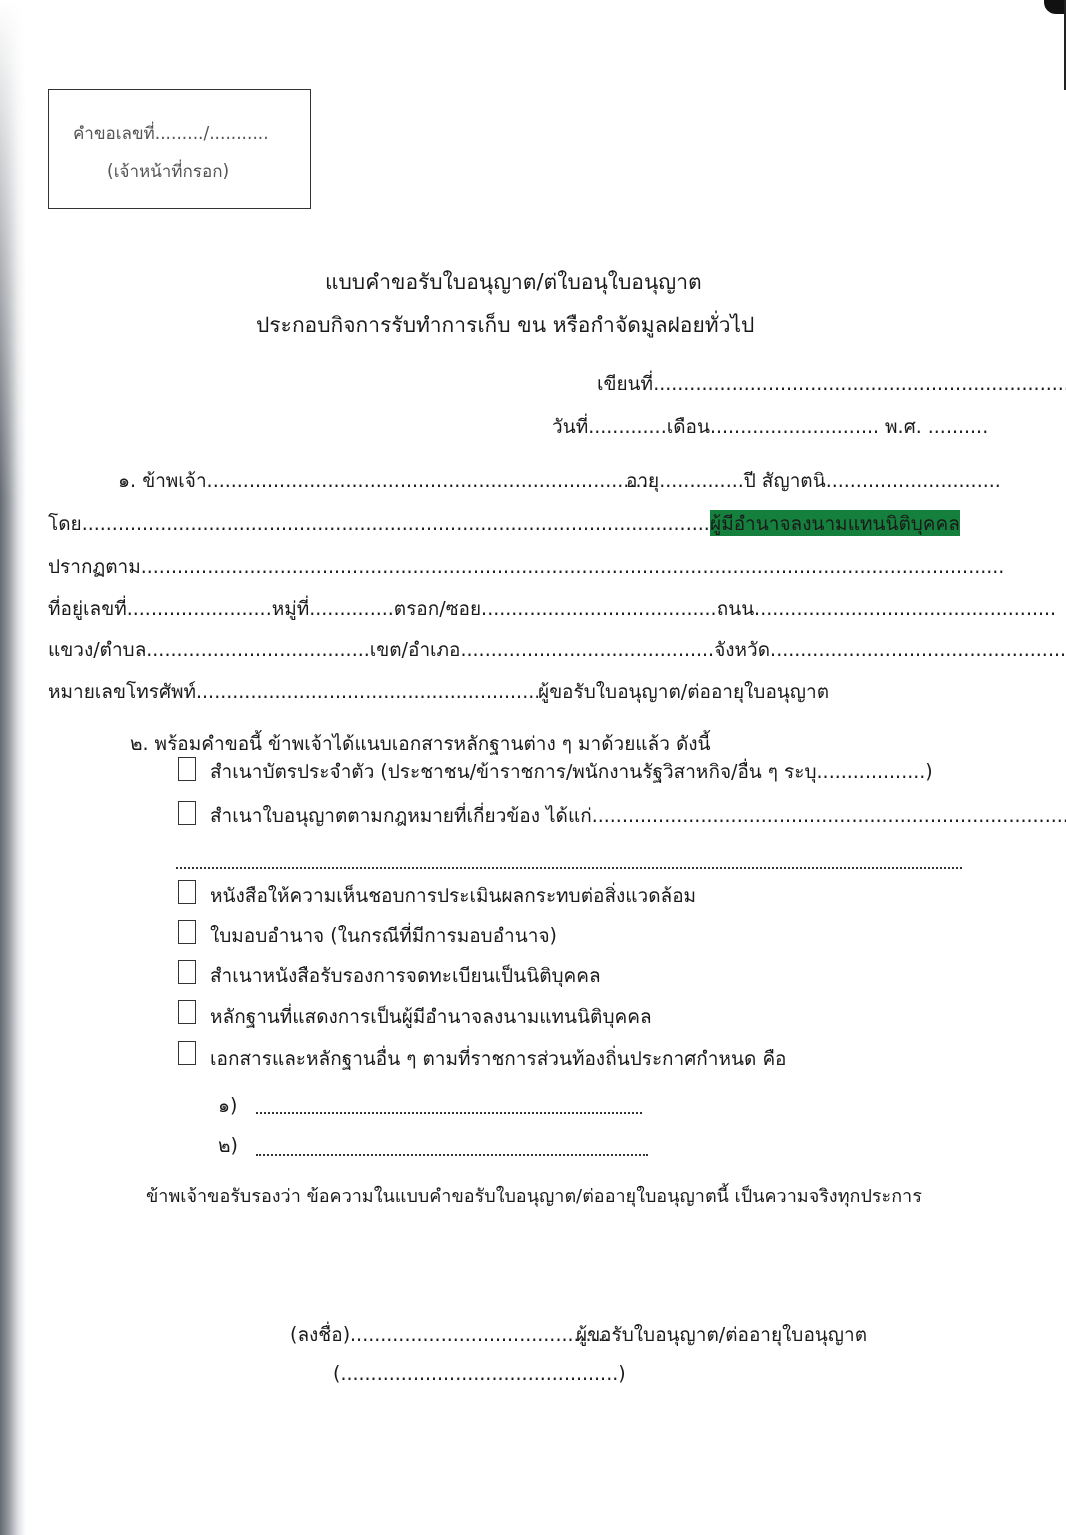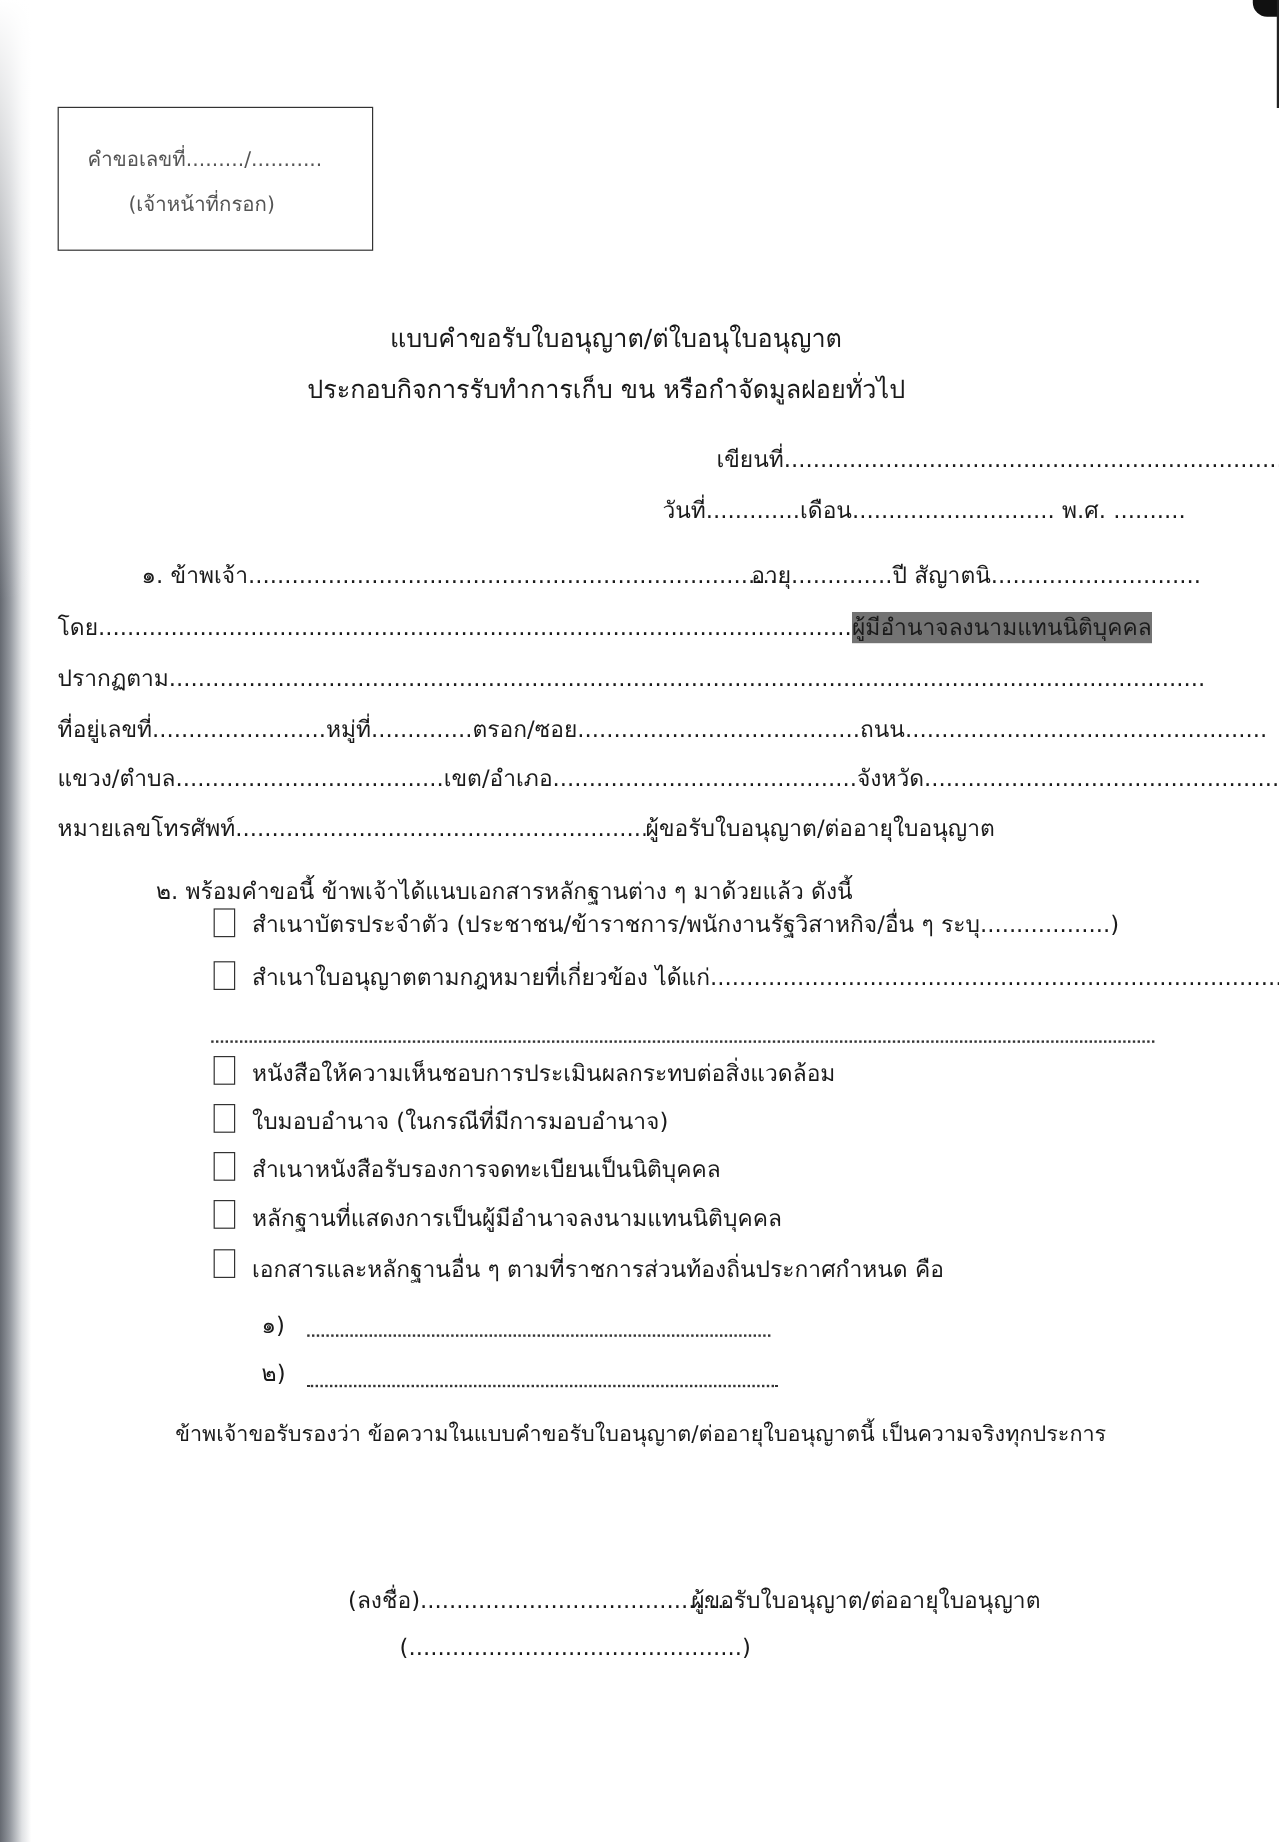--- a/index.html
+++ b/index.html
@@ -54,21 +54,21 @@
 
 <div class="t title" style="left:325px; top:269px;">แบบคำขอรับใบอนุญาต/ต่ใบอนุใบอนุญาต</div>
 <div class="t title" style="left:256px; top:312px;text-align:right;">ประกอบกิจการรับทำการเก็บ  ขน  หรือกำจัดมูลฝอยทั่วไป</div>
 
 <div class="t" style="left:597px; top:370px;">เขียนที่.............................................................................</div>
 <div class="t" style="left:552px; top:413px;">วันที่.............เดือน............................  พ.ศ.  ..........</div>
 
 <div class="t" style="left:118px; top:467px;">๑.  ข้าพเจ้า..........................................................................</div>
 <div class="t" style="left:626px; top:467px;">อายุ..............ปี  สัญาตนิ.............................</div>
 <div class="t" style="left:48px; top:510px;">โดย.........................................................................................................................</div>
-<div class="t" style="left:710px; top:510px; background:#737373;">ผู้มีอำนาจลงนามแทนนิติบุคคล</div>
+<div class="t" style="left:710px; top:510px; background:#15803d;">ผู้มีอำนาจลงนามแทนนิติบุคคล</div>
 <div class="t" style="left:48px; top:553px;">ปรากฏตาม...............................................................................................................................................</div>
 <div class="t" style="left:48px; top:595px;">ที่อยู่เลขที่........................หมู่ที่..............ตรอก/ซอย.......................................ถนน..................................................</div>
 <div class="t" style="left:48px; top:636px;">แขวง/ตำบล.....................................เขต/อำเภอ..........................................จังหวัด..................................................</div>
 <div class="t" style="left:48px; top:678px;">หมายเลขโทรศัพท์..............................................................</div>
 <div class="t" style="left:538px; top:678px; background:#fff;">ผู้ขอรับใบอนุญาต/ต่ออายุใบอนุญาต</div>
 
 <div class="t" style="left:130px; top:730px;">๒.  พร้อมคำขอนี้  ข้าพเจ้าได้แนบเอกสารหลักฐานต่าง ๆ  มาด้วยแล้ว  ดังนี้</div>
 
 <div class="cb" style="left:178px; top:757px;"></div>
 <div class="t" style="left:210px; top:772px; transform:translateY(-14px);">สำเนาบัตรประจำตัว  (ประชาชน/ข้าราชการ/พนักงานรัฐวิสาหกิจ/อื่น ๆ  ระบุ..................)</div>

